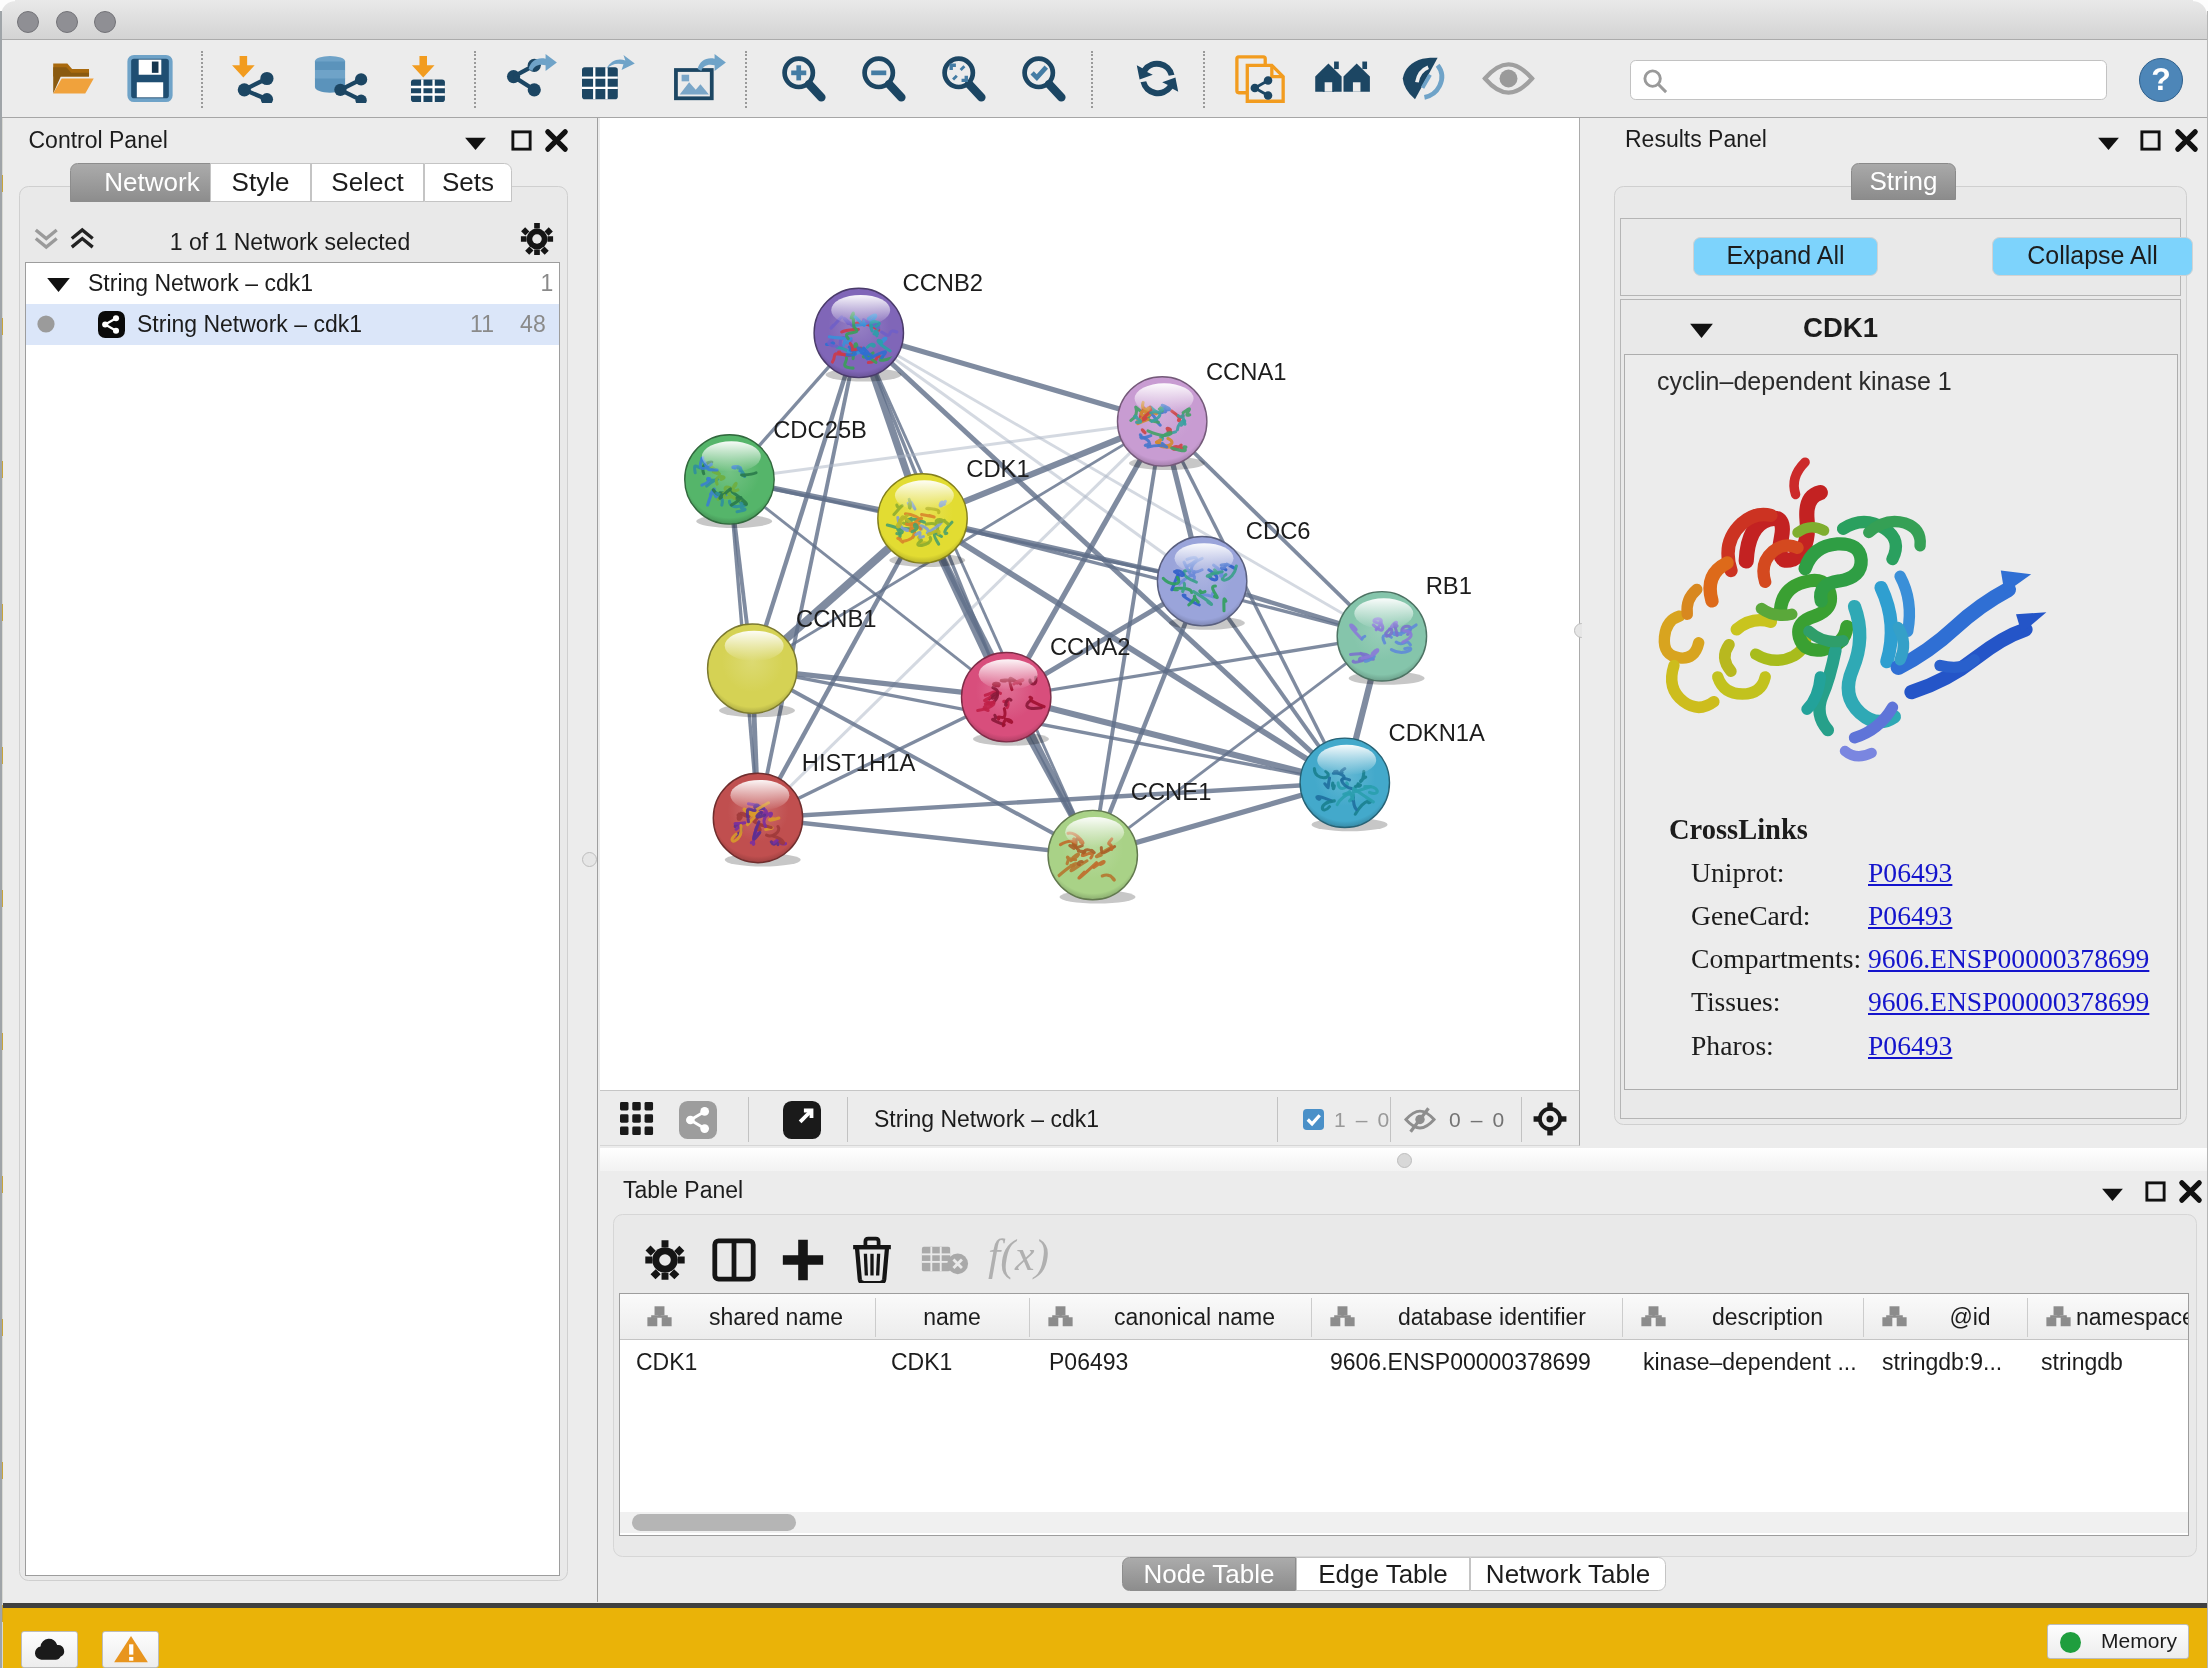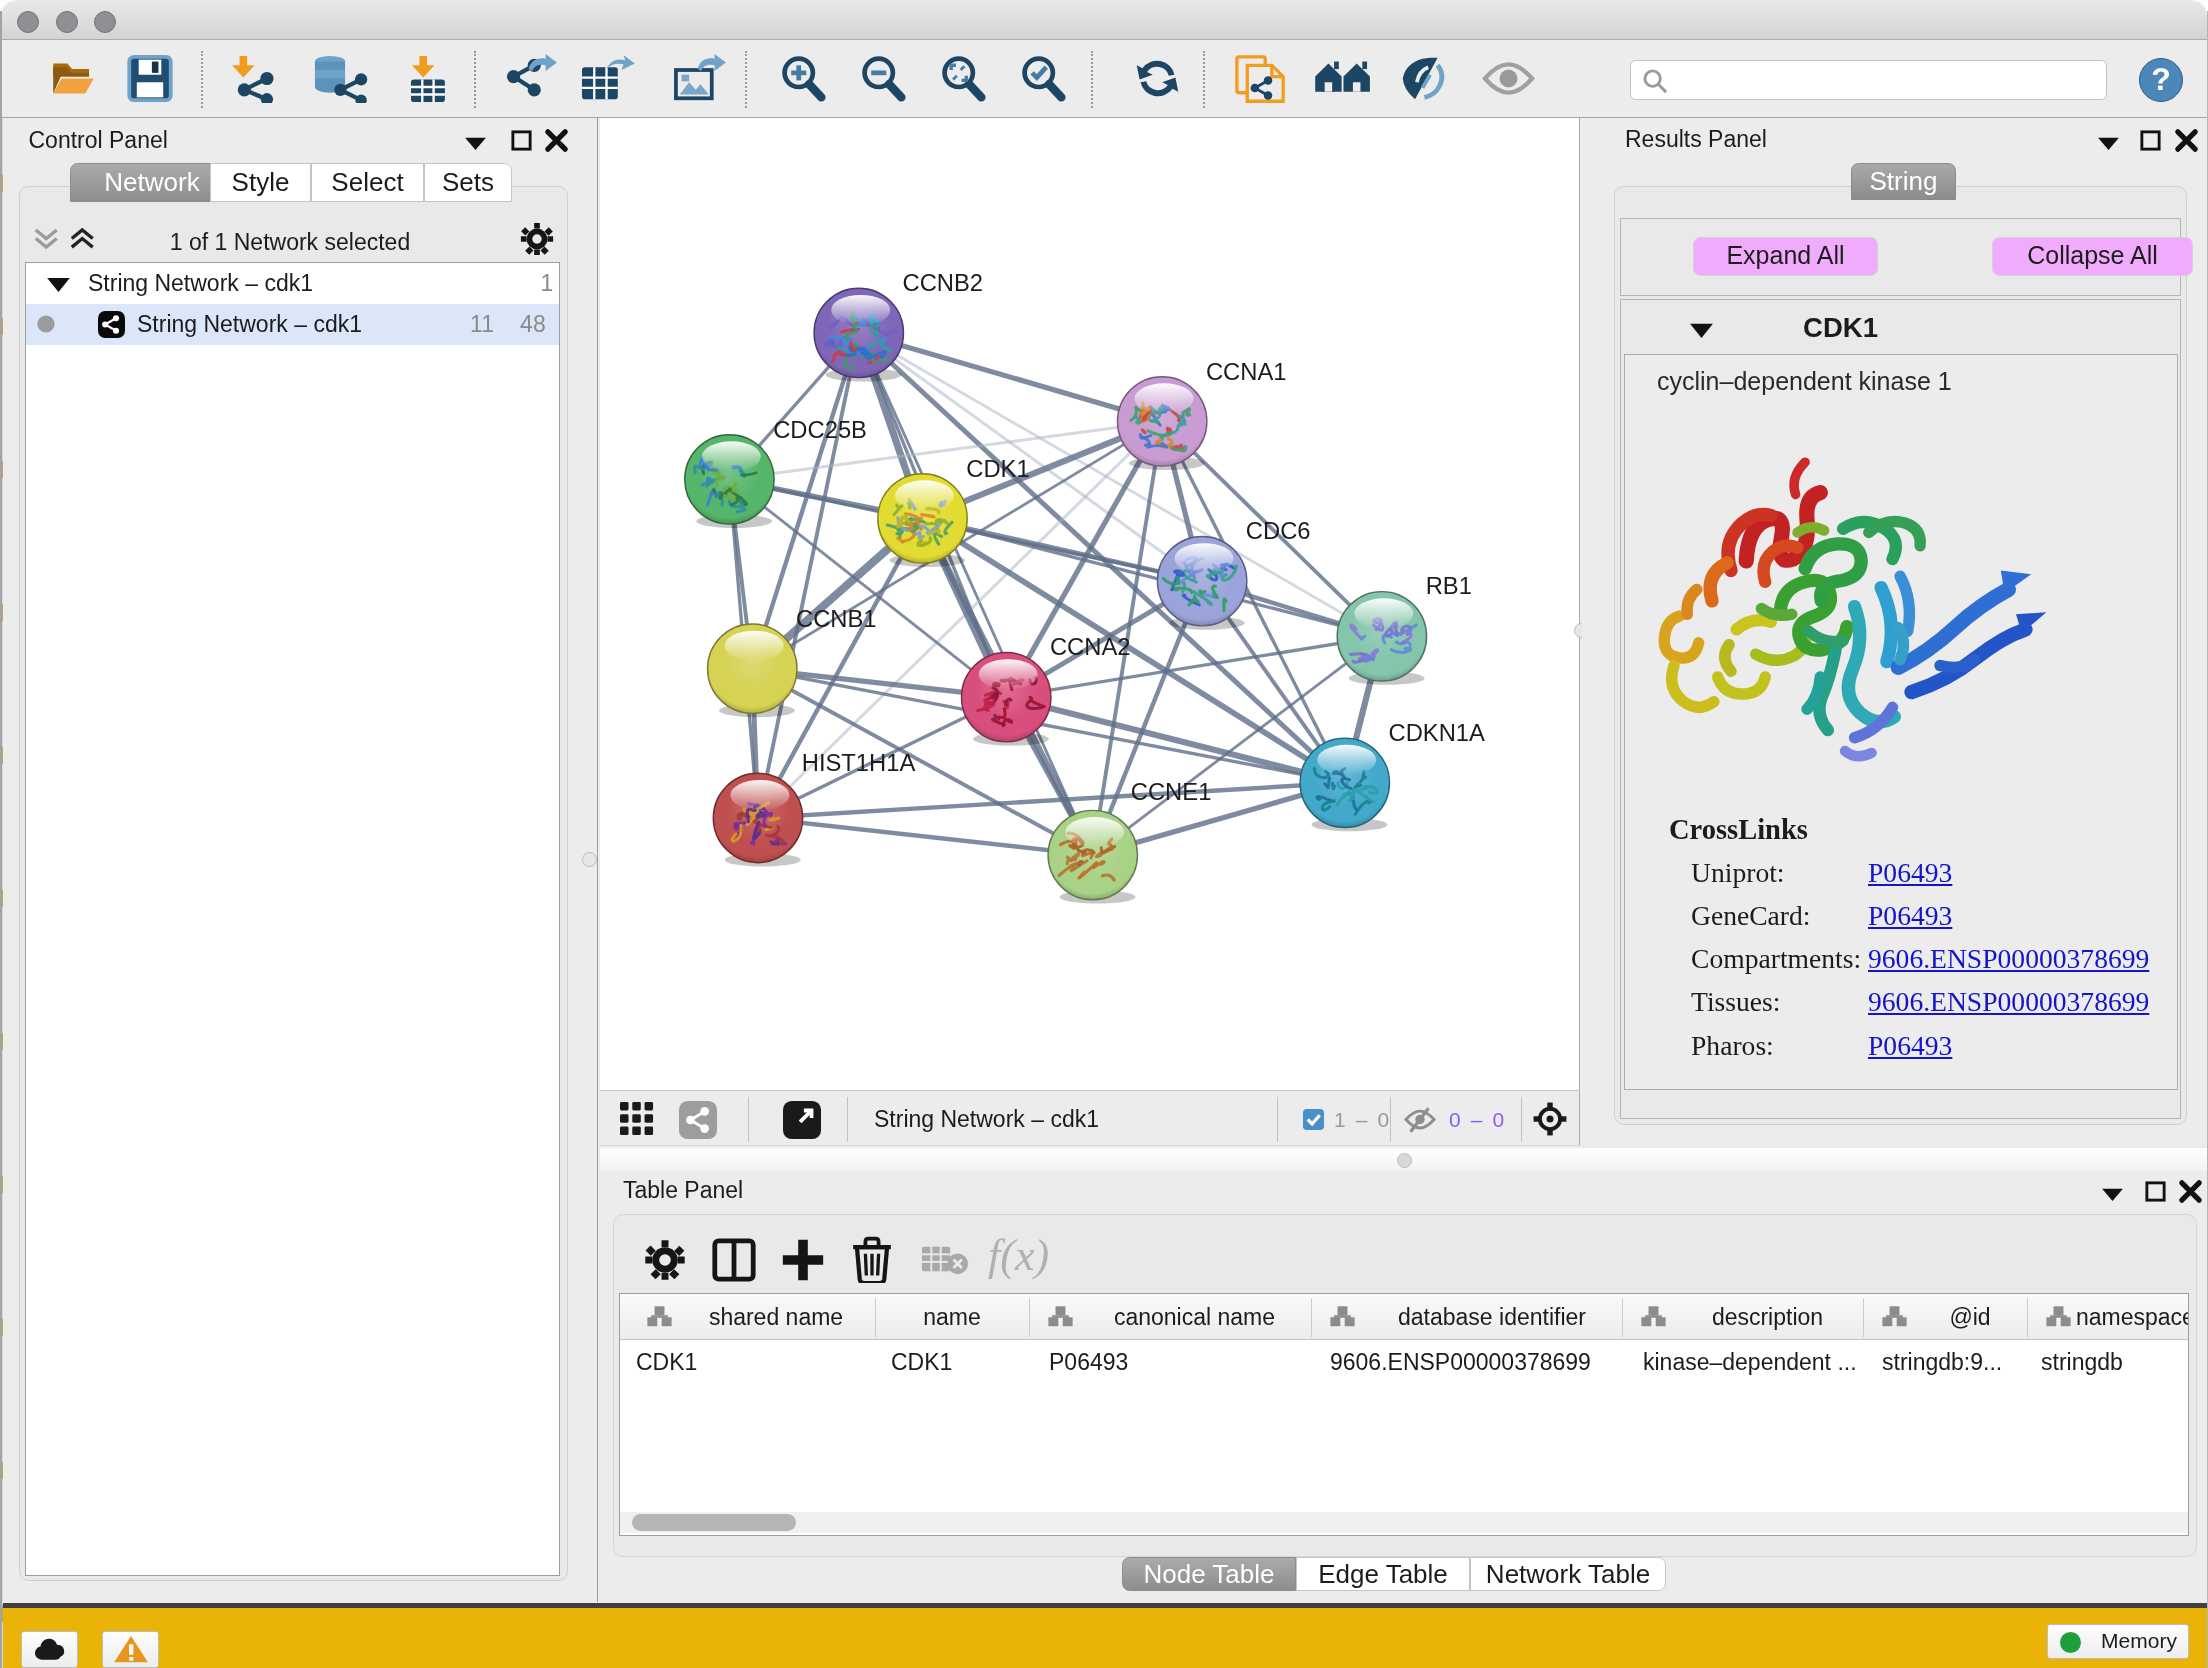--- a/index.html
+++ b/index.html
@@ -17,21 +17,21 @@
 .tabbtn{position:absolute;height:39px;font-size:26px;text-align:center;border:1px solid #c4c4c4;background:#fff;line-height:37px}
 .tabsel{background:linear-gradient(#ababab,#8d8d8d);color:#fff;border-color:#8d8d8d}
 .cbox{position:absolute;left:19px;top:68px;width:549px;height:1395px;background:#e9e9e9;border:1px solid #cfcfcf;border-radius:9.5px}
 .netcanvas{left:600px;top:118px;width:980px;height:972px;background:#fff;border-right:1.9px solid #ababab}
 .netstatus{left:600px;top:1090px;width:980px;height:56px;background:#ececec;border-top:1px solid #c6c6c6;border-bottom:1px solid #d6d6d6;border-right:1.9px solid #ababab}
 .nsep{position:absolute;top:5.7px;height:45px;width:0;border-left:1px solid #c2c2c2}
 .splitter{left:600px;top:1148px;width:1608px;height:23px;background:linear-gradient(#ffffff,#f2f2f2)}
 .rpanel{left:1582px;top:118px;width:627px;height:1030px;background:#ececec}
 .rbox{position:absolute;left:32px;top:68px;width:573px;height:939px;background:#e9e9e9;border:1px solid #cfcfcf;border-radius:9.5px}
 .stringtab{position:absolute;left:1851px;top:163px;width:105px;height:37px;background:linear-gradient(#a9a9a9,#8c8c8c);border:1px solid #8a8a8a;border-radius:7.6px 7.6px 0 0;color:#fff;font-size:26px;text-align:center;line-height:35px}
-.btn{background:#f0abfc;border:1.9px solid #d2d2d2;border-radius:7.6px;font-size:25px;text-align:center;position:absolute}
+.btn{background:#7dd3fc;border:1.9px solid #d2d2d2;border-radius:7.6px;font-size:25px;text-align:center;position:absolute}
 .serif{font-family:"Liberation Serif",serif}
 a.lnk{color:#1414cc;text-decoration:underline}
 .tpanel{left:600px;top:1171px;width:1608px;height:431px;background:#ececec}
 .tbox{position:absolute;left:13.3px;top:43px;width:1584px;height:343px;background:#e9e9e9;border:1px solid #d6d6d6;border-radius:9.5px}
 .thead{background:linear-gradient(#fafafa,#ececec);border-bottom:1.9px solid #c4c4c4}
 .colsep{position:absolute;top:3.8px;height:39px;width:0;border-left:1.9px solid #cccccc}
 .hcell{position:absolute;top:0;height:46px;line-height:46px;font-size:23px;text-align:center}
 .statusbar{left:0;top:1603px;width:2208px;height:66px;background:#eab308;border-top:5px solid #404040}
 .sbtn{position:absolute;width:57px;height:37px;background:linear-gradient(#fdfdfd,#ededed);border:1.9px solid #bcbcbc;border-radius:2.9px;text-align:center}
 .memory{position:absolute;top:16px;height:35px;background:linear-gradient(#fdfdfd,#ededed);border:1.9px solid #bcbcbc;border-radius:2.9px;font-size:25px;line-height:31px;text-align:center;padding-left:17px}
@@ -788,21 +788,21 @@
       <rect x="0" y="0" width="22" height="22" rx="4" fill="#4a90c8"></rect>
       <path d="M5 11 l4.5 4.5 8 -9" fill="none" stroke="#fff" stroke-width="3.4"></path>
     </svg>
   <div class="abs" style="left:734px;top:17px;font-size:21px;color:#999">1  –  0</div>
   <div class="nsep" style="left:790px"></div>
   <svg class="abs" style="left:804px;top:16px" width="32" height="26" viewBox="0 0 34 27">
       <path d="M2 13 q8 -9 15 -9 q7 0 15 9 q-8 9 -15 9 q-7 0 -15 -9z" fill="none" stroke="#8e8e8e" stroke-width="3"></path>
       <circle cx="17" cy="13" r="5" fill="#8e8e8e"></circle>
       <line x1="26" y1="1" x2="7" y2="26" stroke="#8e8e8e" stroke-width="3.4"></line>
     </svg>
-  <div class="abs" style="left:849px;top:17px;font-size:21px;color:#8b5cf6">0  –  0</div>
+  <div class="abs" style="left:849px;top:17px;font-size:21px;color:#737373">0  –  0</div>
   <div class="nsep" style="left:921px"></div>
   <svg class="abs" style="left:932px;top:9.5px" width="36" height="36" viewBox="0 0 46 46">
       <circle cx="23" cy="23" r="13" fill="none" stroke="#1a1a1a" stroke-width="5"></circle>
       <g stroke="#1a1a1a" stroke-width="7">
         <line x1="23" y1="2" x2="23" y2="12"></line>
         <line x1="23" y1="34" x2="23" y2="44"></line>
         <line x1="2" y1="23" x2="12" y2="23"></line>
         <line x1="34" y1="23" x2="44" y2="23"></line>
       </g>
       <circle cx="23" cy="23" r="4.5" fill="#1a1a1a"></circle>

